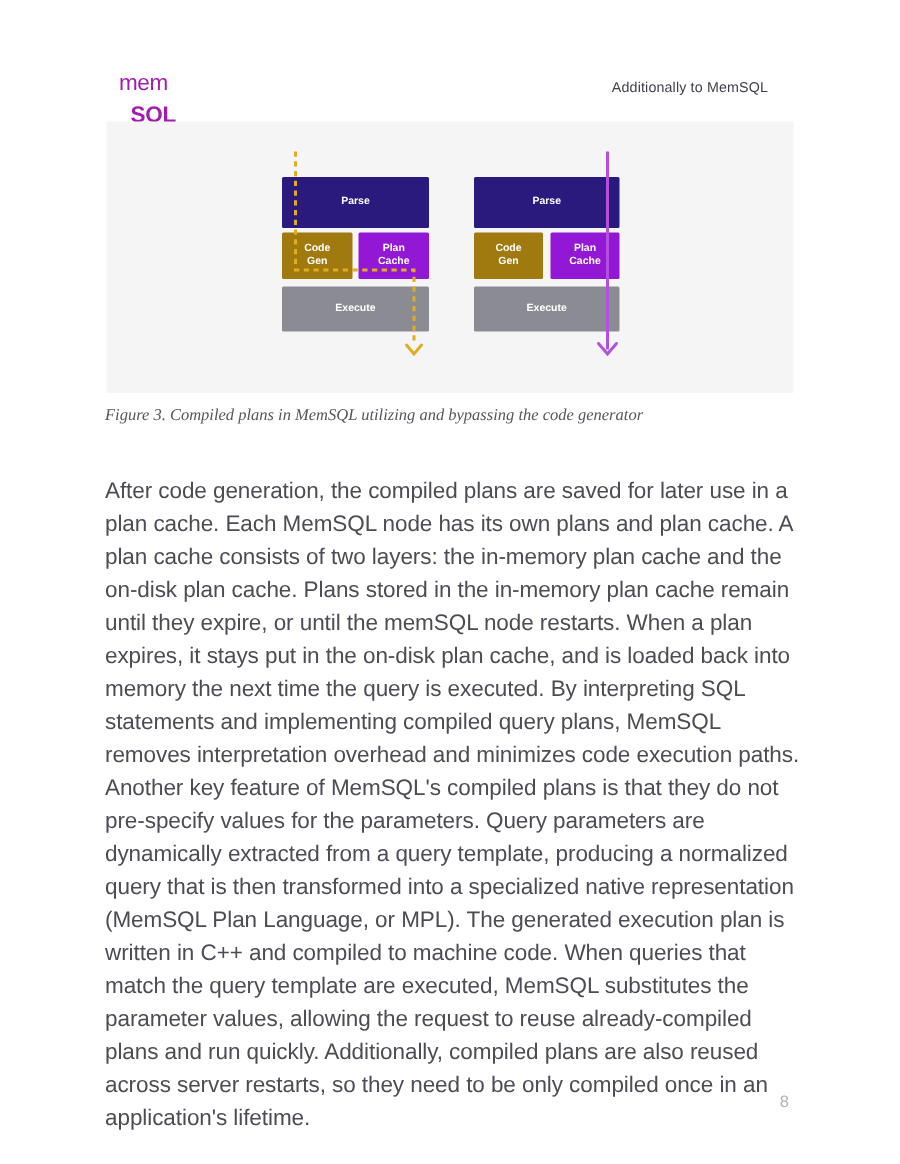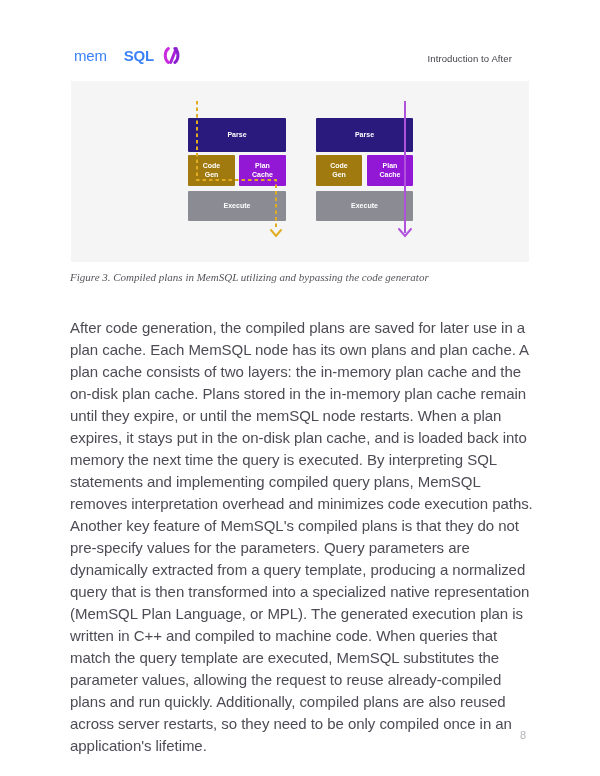--- a/index.html
+++ b/index.html
@@ -10,21 +10,22 @@
     background:#ffffff;
     font-family:"Liberation Sans", sans-serif;
     overflow:hidden;
     margin:0 auto;
   }
 
   
   .logo {
     position:absolute; left:74px; top:47px;
     display:flex; align-items:center; gap:4px;
-    color:#3b82f6;
+    color:#a21caf;
+    flex-direction:column;
   }
   .logo .mem { font-size:15px; font-weight:400; letter-spacing:-0.2px; }
   .logo .sql { font-size:15px; font-weight:700; letter-spacing:-0.2px; margin-left:13px; }
   .logo-mark { width:24px; height:17px; margin-left:3px; }
   .doc-title {
     position:absolute; right:88px; top:53px;
     font-size:9.5px; color:#3f3f48; letter-spacing:0.1px;
   }
 
   
@@ -88,21 +89,21 @@
 
   <div class="logo">
     <span class="mem">mem</span>
       <span class="sql">SQL</span>
     <svg class="logo-mark" viewBox="0 0 26 18">
       <path d="M8,1.5 C3.5,4.5 3.5,13.5 8,16.5" fill="none" stroke="#cb2bdf" stroke-width="3.2" stroke-linecap="round"></path>
       <path d="M16.5,1.5 L10.5,16.5" fill="none" stroke="#a722d9" stroke-width="3.2" stroke-linecap="round"></path>
       <path d="M15,1.5 C19.5,4.5 19.5,13.5 15,16.5" fill="none" stroke="#8a1fd0" stroke-width="3.2" stroke-linecap="round"></path>
     </svg>
   </div>
-  <div class="doc-title">Introduction to After</div>
+  <div class="doc-title">Additionally to MemSQL</div>
 
   <div class="panel">
 
     <div class="dbox parse parse-l">
       <span>Parse</span>
     </div>
     <div class="dbox codegen codegen-l">
       <span><span>Code</span><br><span>Gen</span></span>
     </div>
     <div class="dbox plancache plancache-l">

